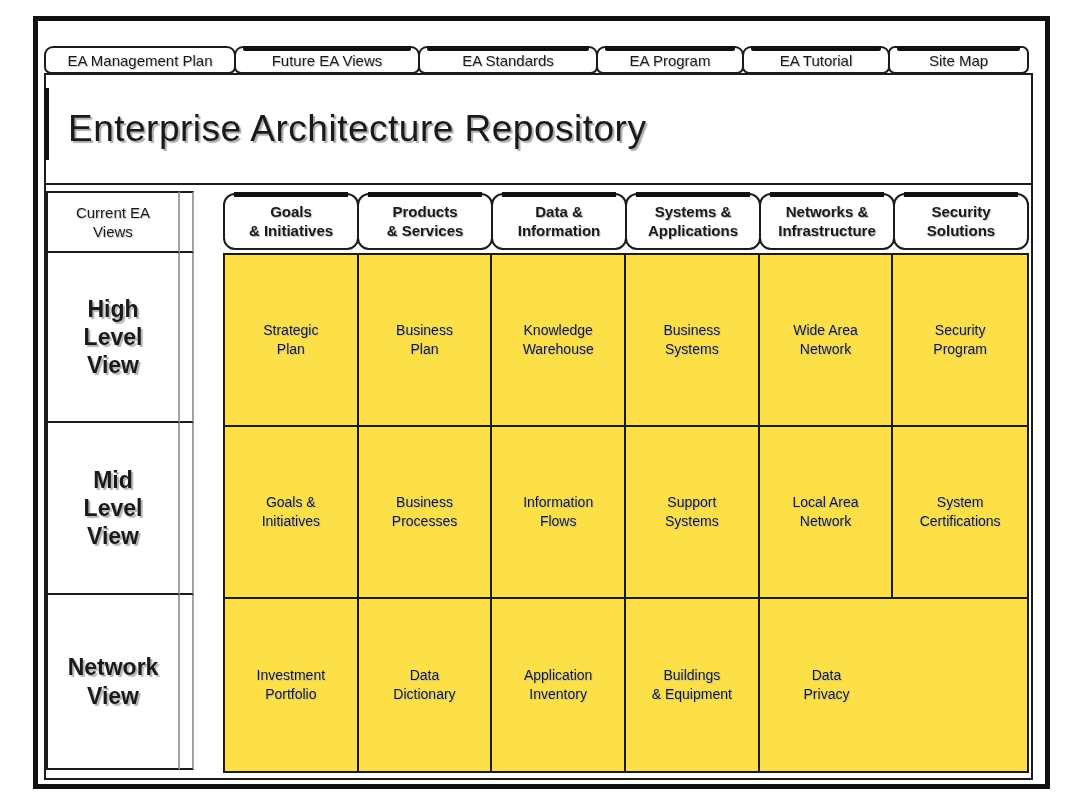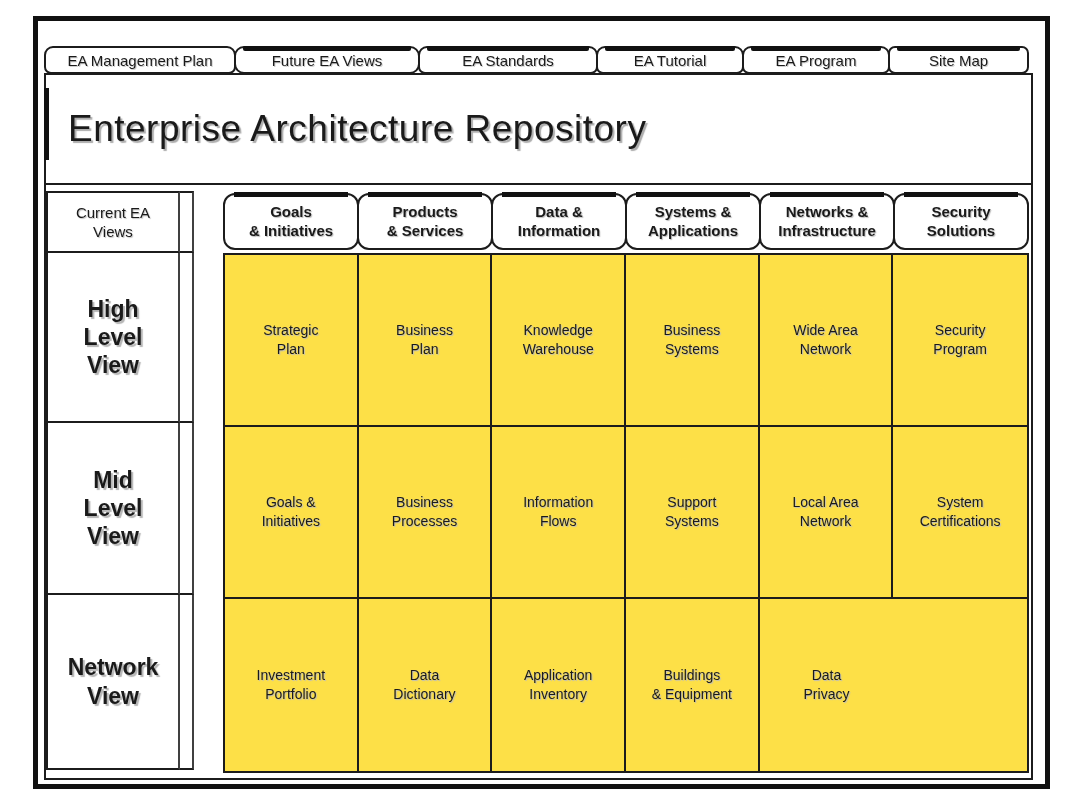--- a/index.html
+++ b/index.html
@@ -69,21 +69,21 @@
 
   
   .left-table {
     position: absolute; left: 0; top: 6px;
     width: 148px;
     display: grid;
     grid-template-columns: 134px 14px;
     grid-template-rows: 62px 170px 172px 175px;
   }
   .lt-cell {
-    border-right: 2px solid #404040;
+    border-right: 2px solid #a3a3a3;
     border-bottom: 2px solid #1c1c1c;
     display: flex; align-items: center; justify-content: center;
     text-align: center;
     white-space: pre-line;
     background: #fff;
   }
   .lt-cell.row0 { border-top: 2px solid #1c1c1c; }
   .lt-cell.col0 { border-left: 2px solid #1c1c1c; }
   .lt-header { font-size: 15px; line-height: 1.3; text-shadow: 1px 1px 1px #c4c4c4; }
   .lt-label  { font-size: 23px; line-height: 1.22; text-shadow: 2px 2px 1px #b5b5b5; font-weight: bold; }
@@ -124,24 +124,24 @@
   .g-cell.lastcol { border-right: none; }
   .g-cell.lastrow { border-bottom: none; }
 </style>
 </head>
 <body>
 
 <div class="frame">
 
   <div class="nav-tabs">
     <div class="nav-tab" style="flex: 0 0 192px;">EA Management Plan</div>
-    <div class="nav-tab barred" style="flex: 0 0 186px; border-radius: 10px;">Future EA Views</div>
+    <div class="nav-tab barred" style="flex: 0 0 186px;">Future EA Views</div>
     <div class="nav-tab barred" style="flex: 0 0 180px;">EA Standards</div>
+    <div class="nav-tab barred" style="flex: 0 0 148px;">EA Program</div>
     <div class="nav-tab barred" style="flex: 0 0 148px;">EA Tutorial</div>
-    <div class="nav-tab barred" style="flex: 0 0 148px;">EA Program</div>
     <div class="nav-tab barred" style="flex: 1 1 auto; border-radius: 7px;">Site Map</div>
   </div>
 
   <div class="panel">
 
     <div class="title-box">Enterprise Architecture Repository</div>
 
     <div class="content">
 
       <div class="left-table">

